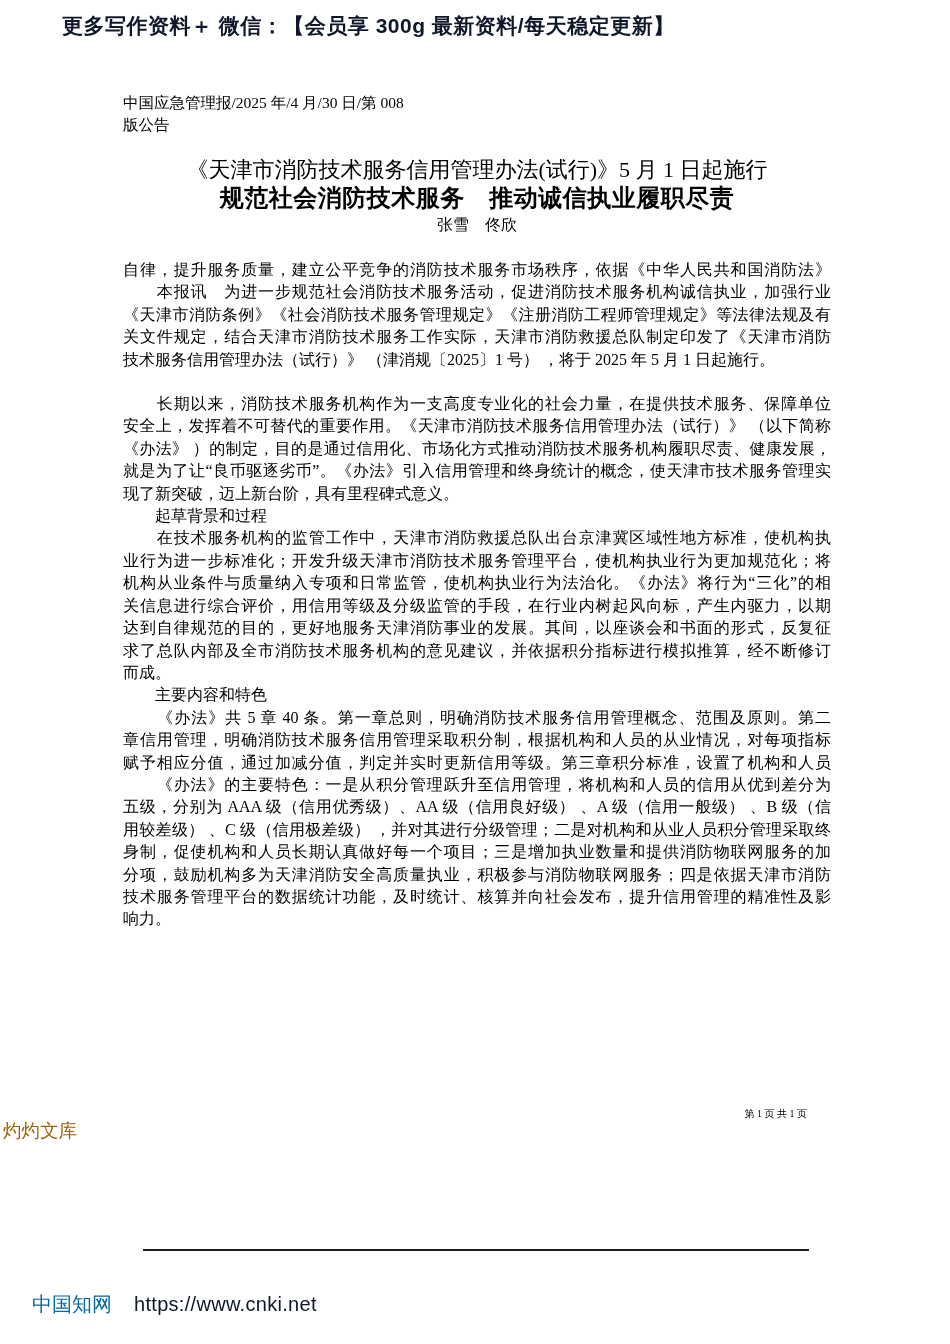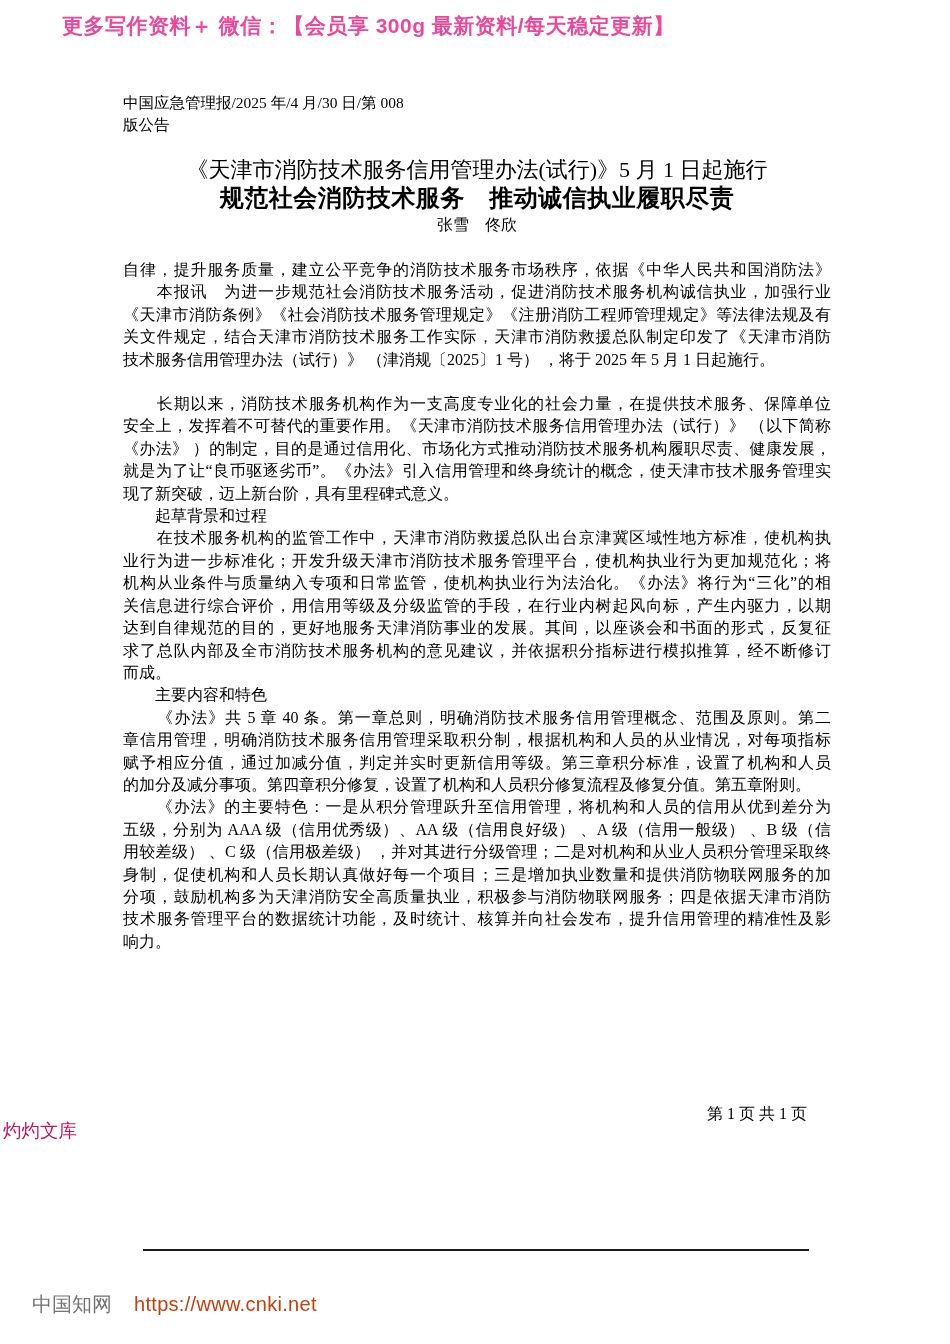--- a/index.html
+++ b/index.html
@@ -40,48 +40,48 @@
     position:absolute; left:123px; top:259px; width:708px;
     font-size:16px; line-height:22.4px;
   }
   .article-body .line { text-align:justify; text-align-last:justify; }
   .article-body .line.last { text-align-last:left; }
   .block.gap-before { margin-top:22px; }
 
   .page-marker {
     position:absolute; left:123px; top:1104px; width:708px;
     box-sizing:border-box; padding-right:24px;
-    text-align:right; font-size:16px; line-height:20px;
+    text-align:right; font-size:10px; line-height:20px;
   }
 
   .doc-watermark {
     position:absolute; left:3px; top:1119px;
     font-family:"Liberation Sans","DejaVu Sans",sans-serif;
-    font-size:18.5px; line-height:24px; color:#be185d;
+    font-size:18.5px; line-height:24px; color:#a16207;
   }
 
   .divider {
     position:absolute; left:143px; top:1249px; width:666px; height:2px;
     background:#1c1c1c;
   }
 
   .site-footer {
     position:absolute; left:32px; top:1291px;
     font-family:"Liberation Sans","DejaVu Sans",sans-serif;
     font-size:20px; line-height:26px; display:flex; align-items:baseline;
   }
-  .site-footer .site-name { color:#737373; }
-  .site-footer .site-url  { color:#c2410c; margin-left:22px; letter-spacing:0.3px; }
+  .site-footer .site-name { color:#0369a1; }
+  .site-footer .site-url  { color:#0f172a; margin-left:22px; letter-spacing:0.3px; }
 </style>
 </head>
 <body>
 
 <div class="page">
 
-  <div class="banner" style="color: #ec4899;">更多写作资料＋ 微信：【会员享 300g 最新资料/每天稳定更新】</div>
+  <div class="banner" style="color: #0f172a;">更多写作资料＋ 微信：【会员享 300g 最新资料/每天稳定更新】</div>
 
   <div class="source-info">
     <div>中国应急管理报/2025 年/4 月/30 日/第 008</div>
     <div>版公告</div>
   </div>
 
   <div class="subtitle">《天津市消防技术服务信用管理办法(试行)》5 月 1 日起施行</div>
 
   <div class="main-title">规范社会消防技术服务　推动诚信执业履职尽责</div>
 
@@ -114,21 +114,20 @@
         <div class="line">求了总队内部及全市消防技术服务机构的意见建议，并依据积分指标进行模拟推算，经不断修订</div>
         <div class="line last">而成。</div>
       </div>
       <div class="block heading">
         <div class="line last">　　主要内容和特色</div>
       </div>
       <div class="block paragraph">
         <div class="line">　　《办法》共 5 章 40 条。第一章总则，明确消防技术服务信用管理概念、范围及原则。第二</div>
         <div class="line">章信用管理，明确消防技术服务信用管理采取积分制，根据机构和人员的从业情况，对每项指标</div>
         <div class="line">赋予相应分值，通过加减分值，判定并实时更新信用等级。第三章积分标准，设置了机构和人员</div>
-        <div class="line last">的加分及减分事项。第四章积分修复，设置了机构和人员积分修复流程及修复分值。第五章附则。</div>
       </div>
       <div class="block paragraph">
         <div class="line">　　《办法》的主要特色：一是从积分管理跃升至信用管理，将机构和人员的信用从优到差分为</div>
         <div class="line">五级，分别为 AAA 级（信用优秀级）、AA 级（信用良好级） 、A 级（信用一般级） 、B 级（信</div>
         <div class="line">用较差级） 、C 级（信用极差级） ，并对其进行分级管理；二是对机构和从业人员积分管理采取终</div>
         <div class="line">身制，促使机构和人员长期认真做好每一个项目；三是增加执业数量和提供消防物联网服务的加</div>
         <div class="line">分项，鼓励机构多为天津消防安全高质量执业，积极参与消防物联网服务；四是依据天津市消防</div>
         <div class="line">技术服务管理平台的数据统计功能，及时统计、核算并向社会发布，提升信用管理的精准性及影</div>
         <div class="line last">响力。</div>
       </div>

